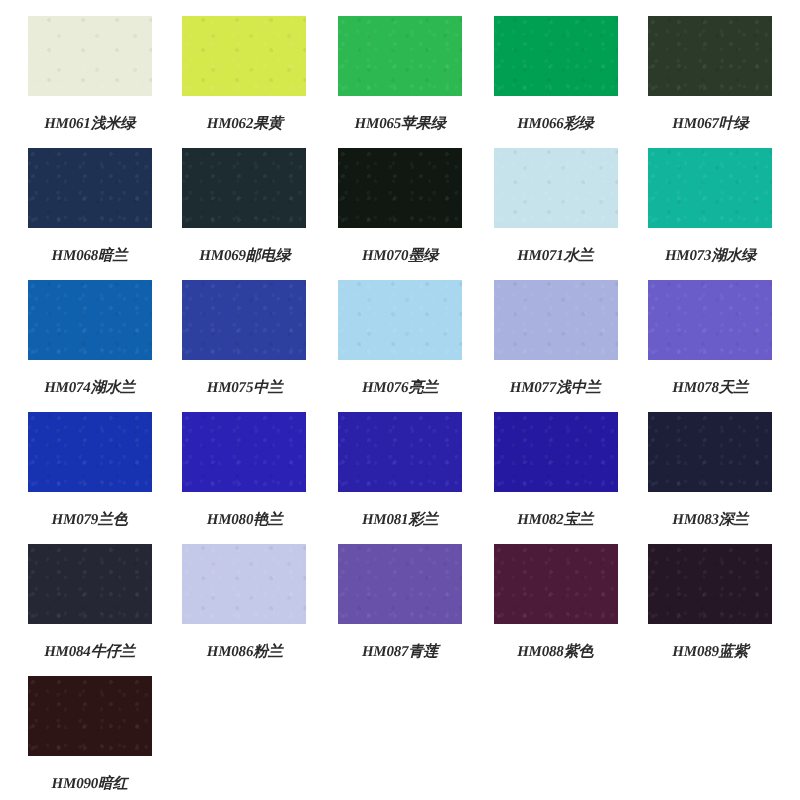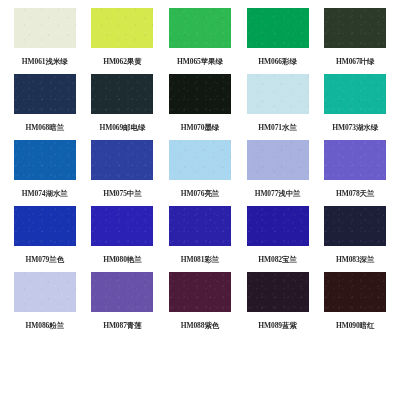--- a/index.html
+++ b/index.html
@@ -58,20 +58,21 @@
   .swatch-label {
     margin-top: 9px;
     font-size: 7.5px;
     line-height: 9px;
     font-weight: bold;
     color: #2b2b2b;
     white-space: nowrap;
     text-align: center;
     letter-spacing: -0.1px;
     font-family: "Liberation Serif", "DejaVu Serif", serif;
+    font-style: italic;
   }
 </style>
 </head>
 <body>
 
 <div id="swatch-chart">
   <div class="swatch-grid">
       <div class="swatch-cell">
         <div class="swatch-chip" style="background-color: rgb(233, 236, 217);"></div>
         <div class="swatch-label">HM061浅米绿</div>
@@ -146,20 +147,24 @@
       </div>
       <div class="swatch-cell">
         <div class="swatch-chip" style="background-color: rgb(37, 25, 161);"></div>
         <div class="swatch-label">HM082宝兰</div>
       </div>
       <div class="swatch-cell">
         <div class="swatch-chip" style="background-color: rgb(29, 31, 57);"></div>
         <div class="swatch-label">HM083深兰</div>
       </div>
       <div class="swatch-cell">
+        <div class="swatch-chip" style="background-color: rgb(37, 39, 53);"></div>
+        <div class="swatch-label">HM084牛仔兰</div>
+      </div>
+      <div class="swatch-cell">
         <div class="swatch-chip" style="background-color: rgb(197, 201, 233);"></div>
         <div class="swatch-label">HM086粉兰</div>
       </div>
       <div class="swatch-cell">
         <div class="swatch-chip" style="background-color: rgb(103, 81, 169);"></div>
         <div class="swatch-label">HM087青莲</div>
       </div>
       <div class="swatch-cell">
         <div class="swatch-chip" style="background-color: rgb(75, 27, 57);"></div>
         <div class="swatch-label">HM088紫色</div>

